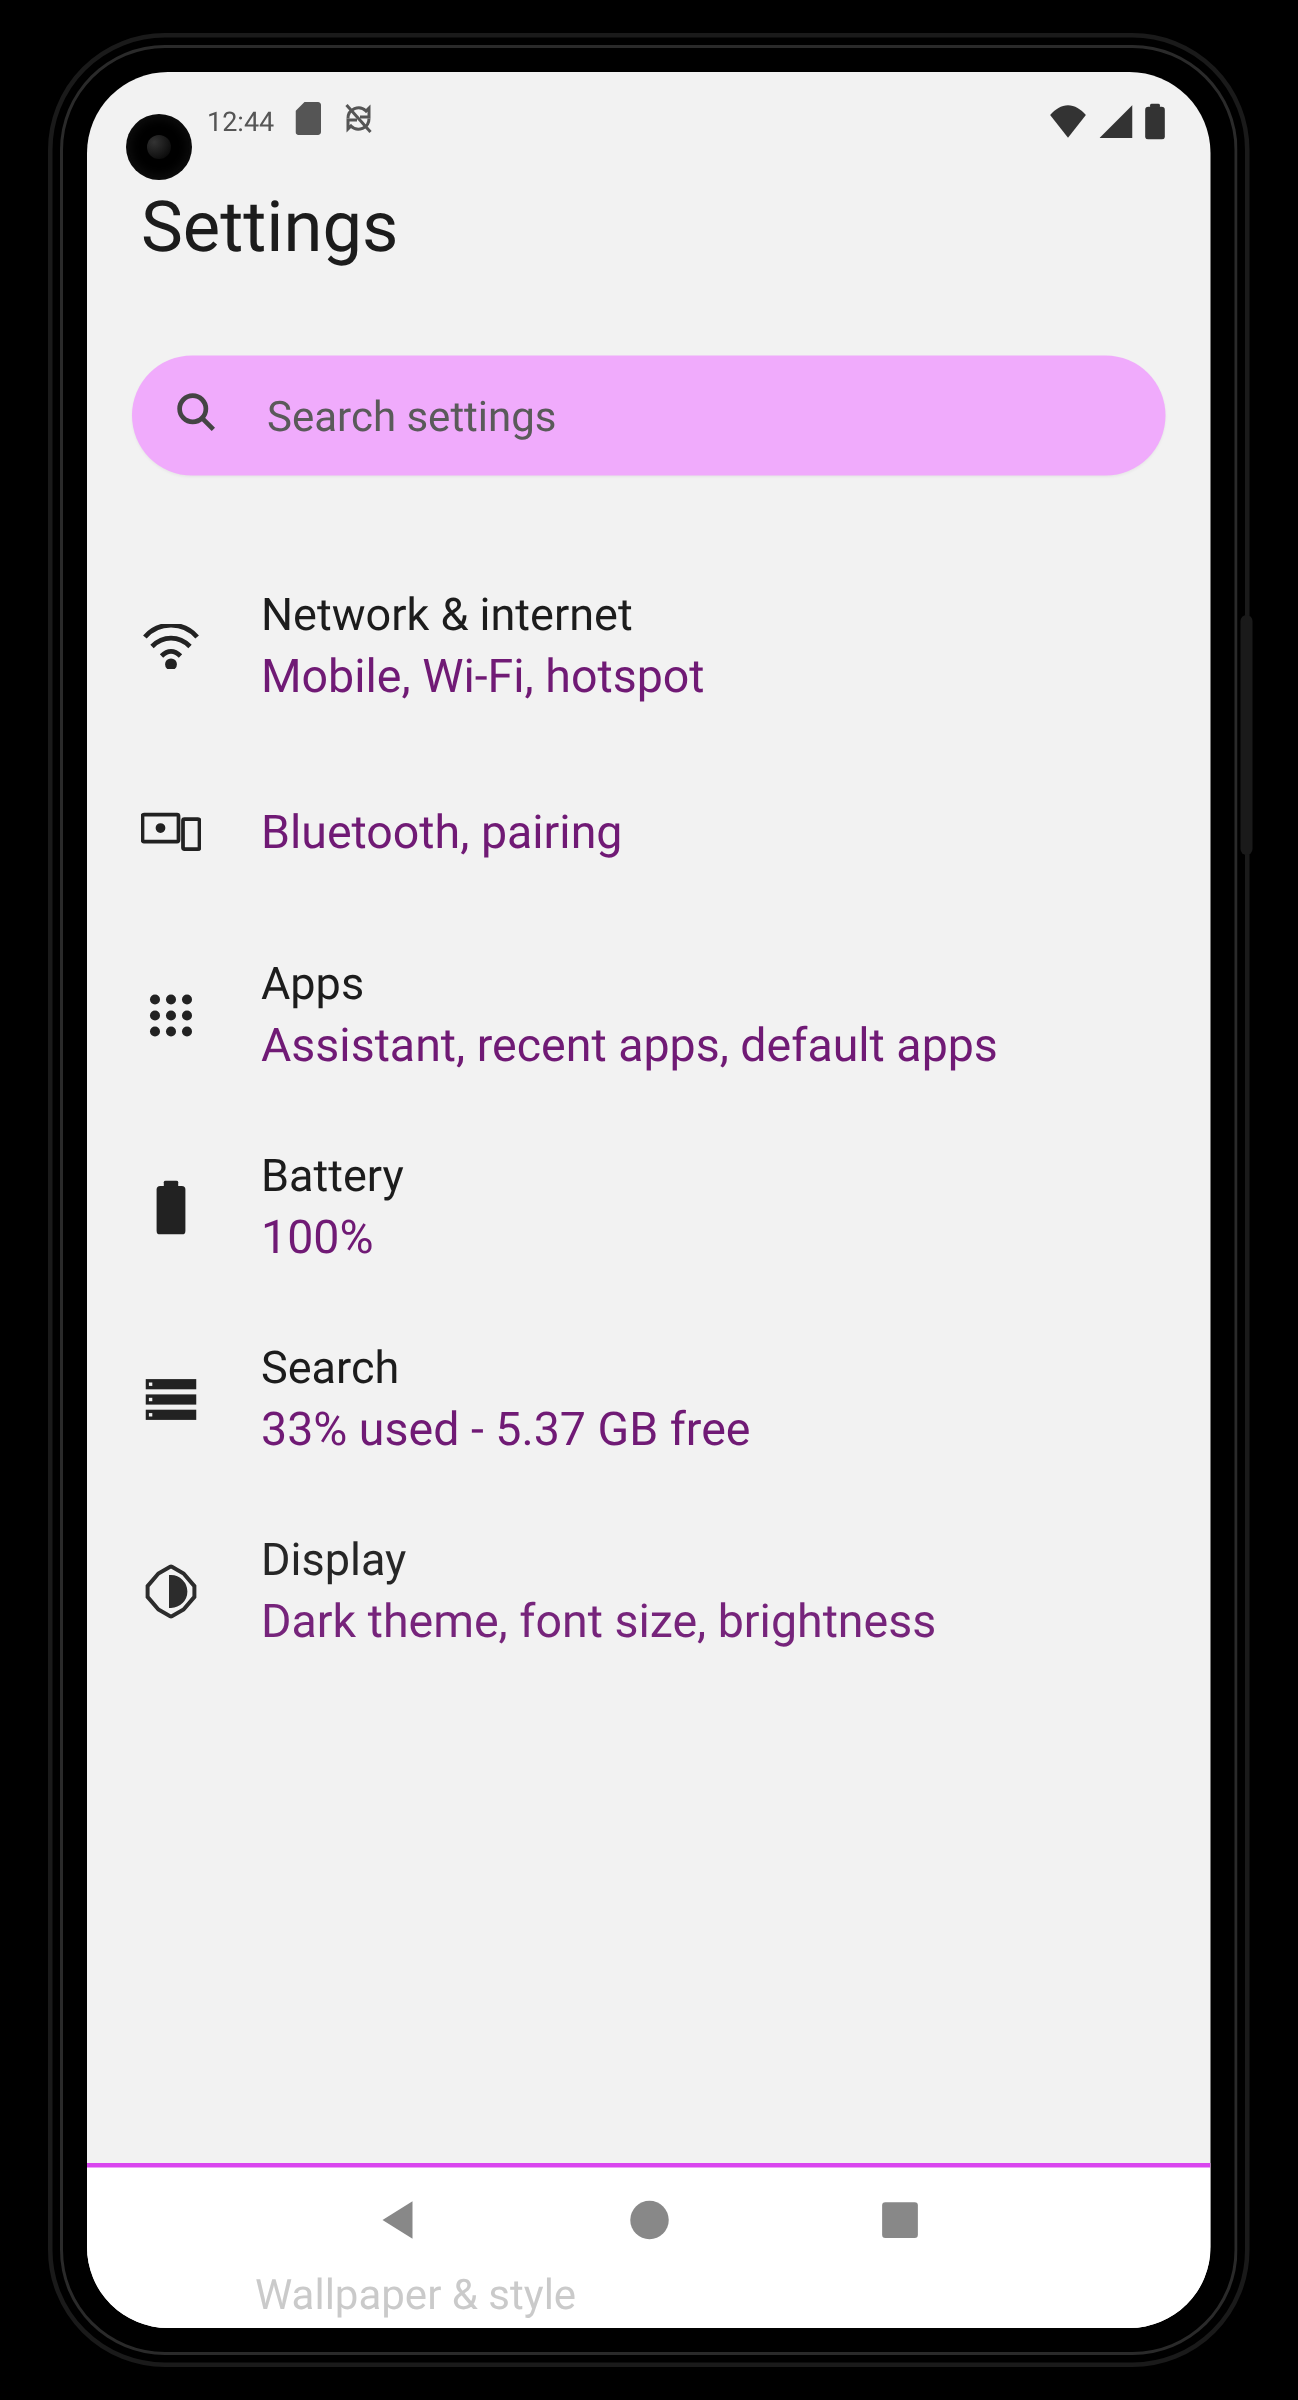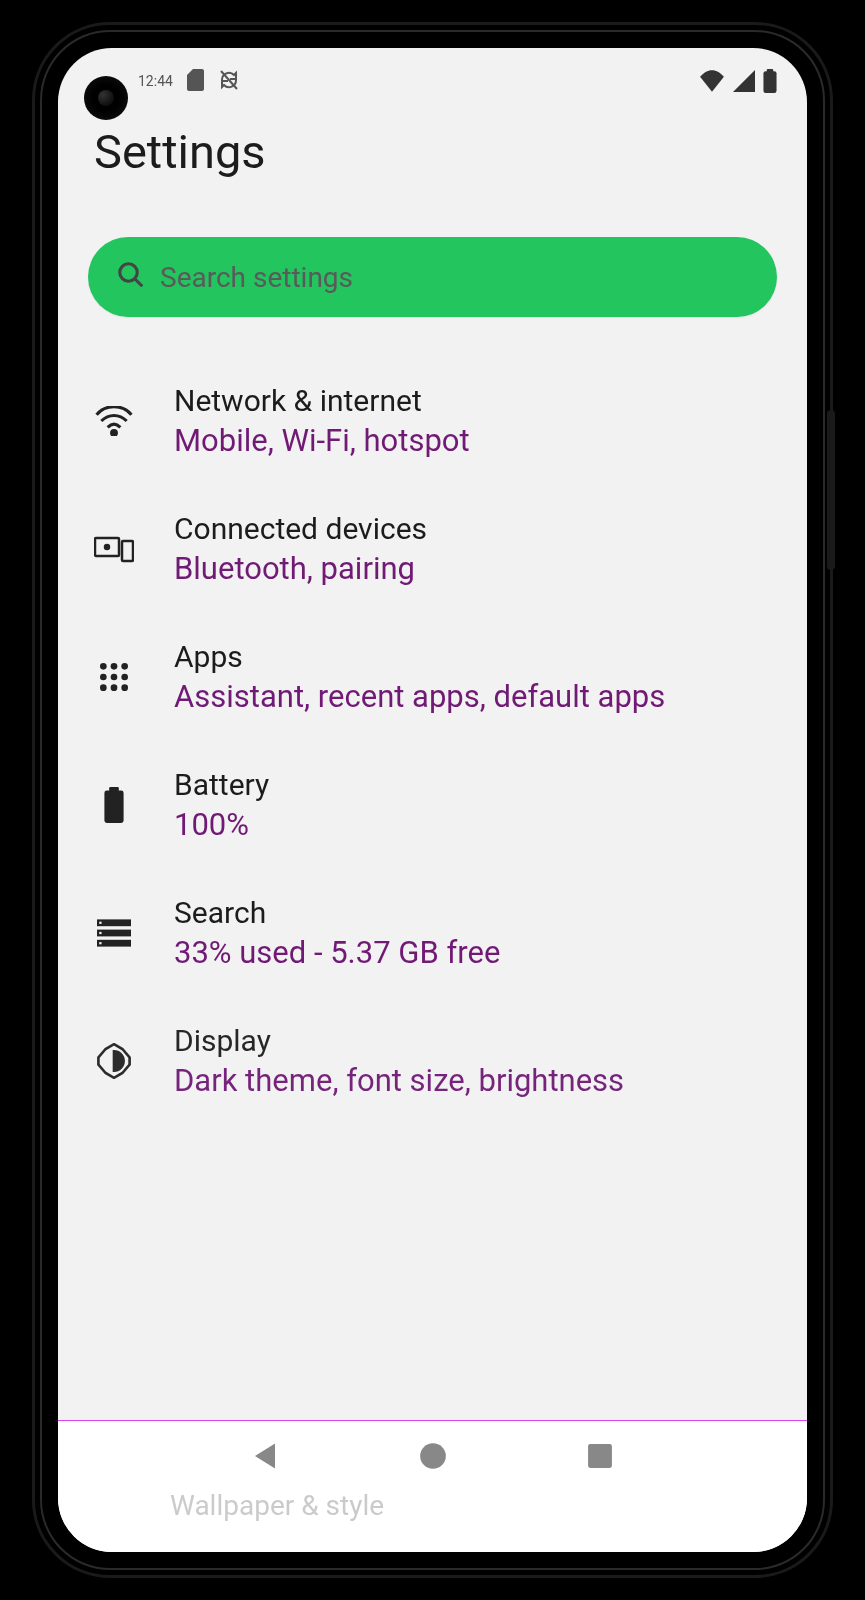--- a/index.html
+++ b/index.html
@@ -63,21 +63,21 @@
       top: 12px; left: 12px;
       width: 16px; height: 16px;
       background: radial-gradient(circle at 30% 30%, #333, #000);
       border-radius: 50%;
     }
     .status-bar {
       display: flex;
       justify-content: space-between;
       align-items: center;
       padding: 18px 30px 8px 80px;
-      font-size: 14px;
+      font-size: 18px;
       color: #555;
       height: 56px;
     }
     .status-left {
       display: flex;
       align-items: center;
       gap: 14px;
     }
     .status-right {
       display: flex;
@@ -92,28 +92,28 @@
     }
     .page-title {
       font-size: 47px;
       font-weight: 400;
       color: #1c1c1c;
       padding-left: 6px;
       margin-top: 20px;
       margin-bottom: 58px;
     }
     .search-bar {
-      background: #22c55e;
+      background: #f0abfc;
       border-radius: 50px;
       height: 80px;
       display: flex;
       align-items: center;
       padding: 0 28px;
-      gap: 14px;
-      margin-bottom: 40px;
+      gap: 32px;
+      margin-bottom: 50px;
       box-shadow: 0 1px 2px rgba(0,0,0,0.05);
     }
     .search-placeholder {
       font-size: 28px;
       color: #5a5a5a;
     }
     .settings-list {
       display: flex;
       flex-direction: column;
     }
@@ -142,22 +142,22 @@
       font-size: 31px;
       color: #701a75;
     }
     .partial-item {
       padding-top: 26px;
       min-height: auto;
       opacity: 0.95;
     }
     .nav-bar-area {
       position: relative;
-      height: 132px;
-      border-top: 1px solid #d946ef;
+      height: 110px;
+      border-top: 3px solid #d946ef;
       background: #fff;
     }
     .nav-bar {
       height: 70px;
       display: flex;
       justify-content: space-evenly;
       align-items: center;
       padding: 0 60px;
     }
     .nav-btn {
@@ -253,21 +253,20 @@
 
         <div class="setting-item">
           <div class="setting-icon">
             <svg width="40" height="30" viewBox="0 0 40 28" fill="none" stroke="#222" stroke-width="2.5">
                 <rect x="1" y="3" width="24" height="18" rx="1"></rect>
                 <rect x="28" y="6" width="11" height="20" rx="1"></rect>
                 <circle cx="13" cy="12" r="2" fill="#222"></circle>
               </svg>
           </div>
           <div class="setting-text">
-            <div class="setting-title">Connected devices</div>
             <div class="setting-subtitle">Bluetooth, pairing</div>
           </div>
         </div>
 
         <div class="setting-item">
           <div class="setting-icon">
             <svg width="32" height="32" viewBox="0 0 24 24" fill="#222">
               <circle cx="4" cy="4" r="2.5"></circle>
                 <circle cx="12" cy="4" r="2.5"></circle>
                 <circle cx="20" cy="4" r="2.5"></circle>

